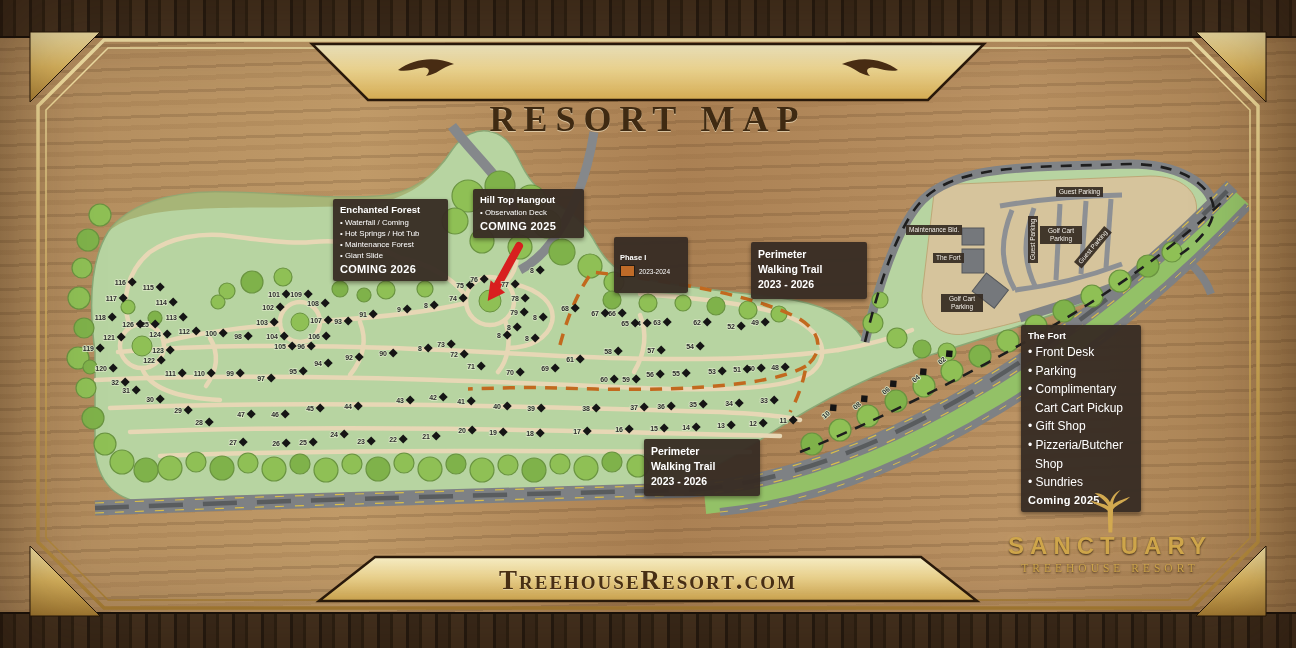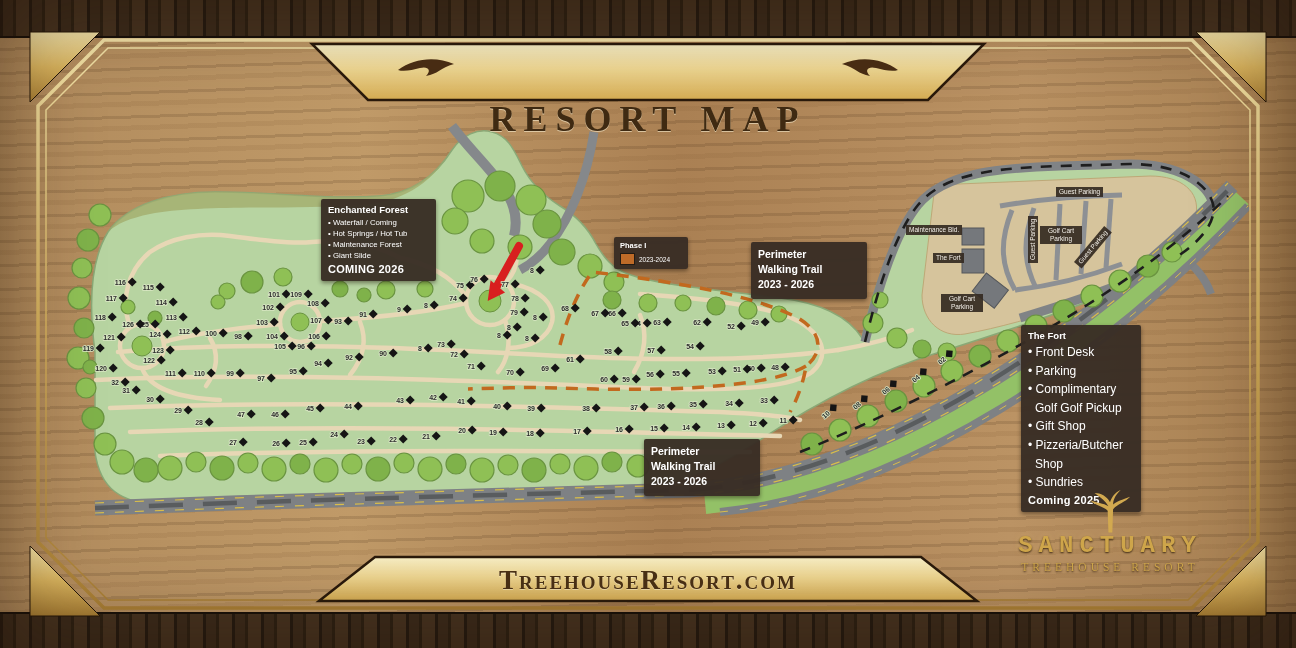--- a/index.html
+++ b/index.html
@@ -24,49 +24,49 @@
     font-variant:small-caps;text-shadow:0 1px 0 rgba(255,248,220,.5);}
 
   
   .callout{position:absolute;background:rgba(56,45,36,.96);color:#fff;border-radius:2px;
     padding:5px 7px 6px 7px;box-shadow:0 2px 4px rgba(20,10,0,.45);}
   .c-title{font-weight:700;font-size:9.5px;margin-bottom:2px;}
   .c-item{font-size:7.8px;line-height:1.42;padding-left:7px;text-indent:-7px;}
   .c-item::before{content:"• ";}
   .c-footer{font-weight:700;font-size:11px;margin-top:2px;letter-spacing:.3px;}
   .c-line{font-weight:700;font-size:10.5px;line-height:1.45;}
-  #enchanted{left:321px;top:199px;width:101px;}
+  #enchanted{left:333px;top:199px;width:101px;}
   #hilltop{left:473px;top:189px;width:97px;}
   #perimeter-top{left:751px;top:242px;width:102px;}
   #perimeter-bottom{left:644px;top:439px;width:102px;}
   #fort{left:1021px;top:325px;width:106px;}
   #fort .c-item{font-size:12px;line-height:1.55;}
 
   
-  #phase{left:614px;top:237px;width:62px;padding:4px 6px;}
+  #phase{left:614px;top:237px;width:62px;padding:16px 6px;}
   #phase .p-title{font-size:7.5px;font-weight:700;margin-bottom:3px;}
   #phase .p-row{display:flex;align-items:center;gap:4px;}
   #phase .p-swatch{width:13px;height:10px;border:1px solid #241c14;}
   #phase .p-range{font-size:6.5px;}
 
   
   .mlabel{position:absolute;background:rgba(52,42,34,.92);color:#f3efe8;font-size:6.5px;
     padding:1px 3px;white-space:nowrap;line-height:1.25;}
   .mlabel.center{text-align:center;white-space:normal;}
   #lbl-guest-top{left:1056px;top:187px;}
   #lbl-maint{left:906px;top:225px;}
   #lbl-fort{left:933px;top:253px;}
   #lbl-guest-vert{left:1028px;top:263px;transform:rotate(-90deg);transform-origin:left top;}
   #lbl-golf-mid{left:1040px;top:226px;width:36px;}
   #lbl-guest-diag{left:1074px;top:262px;transform:rotate(-50deg);transform-origin:left top;}
   #lbl-golf-low{left:941px;top:294px;width:36px;}
 
   
   .logo{position:absolute;left:995px;top:486px;width:230px;text-align:center;color:#cfa64b;}
-  .logo .l-name{font-family:Liberation Mono, monospace;font-size:24px;letter-spacing:6px;font-weight:600;
+  .logo .l-name{font-family:Liberation Sans, sans-serif;font-size:24px;letter-spacing:6px;font-weight:600;
     text-shadow:0 1px 2px rgba(30,15,0,.8),0 0 6px rgba(255,214,120,.25);margin-top:-6px;}
   .logo .l-tag{font-family:"Liberation Serif",serif;font-size:11.5px;letter-spacing:4px;margin-top:2px;
     text-shadow:0 1px 2px rgba(30,15,0,.8);}
   .site-num{font:700 7px "Liberation Sans",sans-serif;fill:#2d2d2d;paint-order:stroke;stroke:#d9e7c4;stroke-width:1.6px;}
 </style>
 </head>
 <body>
 
 <div class="stage">
   <div class="slats top"></div>
@@ -749,20 +749,25 @@
 
   <div class="callout" id="enchanted">
     <div class="c-title">Enchanted Forest</div>
     <div class="c-item">Waterfall / Coming</div>
     <div class="c-item">Hot Springs / Hot Tub</div>
     <div class="c-item">Maintenance Forest</div>
     <div class="c-item">Giant Slide</div>
     <div class="c-footer">COMING 2026</div>
   </div>
 
+  <div class="callout" id="hilltop">
+    <div class="c-title">Hill Top Hangout</div>
+    <div class="c-item">Observation Deck</div>
+    <div class="c-footer">COMING 2025</div>
+  </div>
 
   <div class="callout" id="phase">
     <div class="p-title">Phase I</div>
     <div class="p-row">
       <div class="p-swatch" style="background: rgb(191, 107, 40);"></div>
       <div class="p-range">2023-2024</div>
     </div>
   </div>
 
   <div class="callout" id="perimeter-top">
@@ -774,21 +779,21 @@
   <div class="callout" id="perimeter-bottom">
     <div class="c-line">Perimeter</div>
     <div class="c-line">Walking Trail</div>
     <div class="c-line">2023 - 2026</div>
   </div>
 
   <div class="callout" id="fort">
     <div class="c-title">The Fort</div>
     <div class="c-item">Front Desk</div>
     <div class="c-item">Parking</div>
-    <div class="c-item">Complimentary Golf Golf Pickup</div>
+    <div class="c-item">Complimentary Cart Cart Pickup</div>
     <div class="c-item">Gift Shop</div>
     <div class="c-item">Pizzeria/Butcher Shop</div>
     <div class="c-item">Sundries</div>
     <div class="c-footer">Coming 2025</div>
   </div>
 
   <div class="mlabel" id="lbl-guest-top">Guest Parking</div>
   <div class="mlabel" id="lbl-maint">Maintenance Bld.</div>
   <div class="mlabel" id="lbl-fort">The Fort</div>
   <div class="mlabel" id="lbl-guest-vert">Guest Parking</div>

